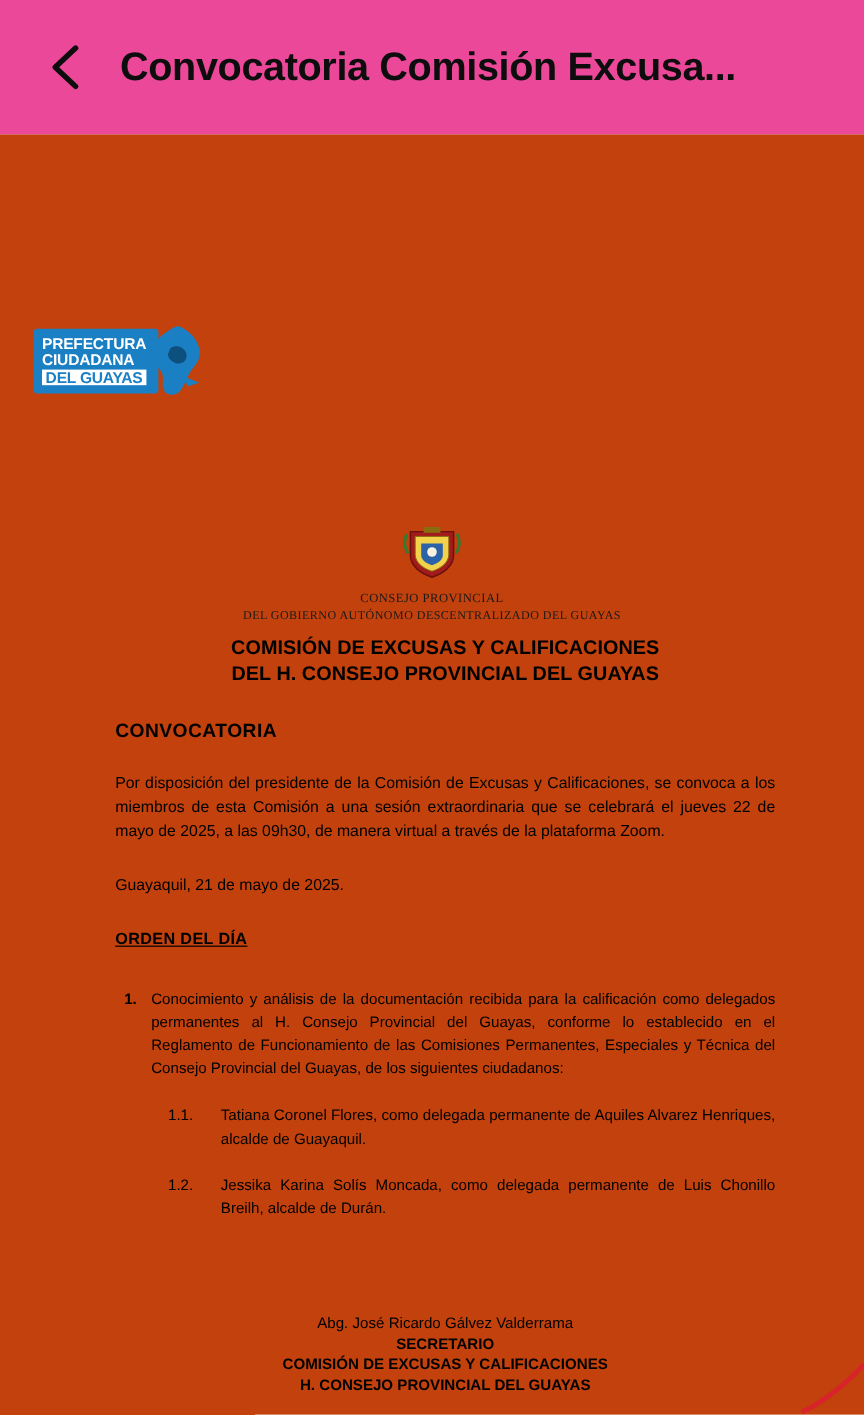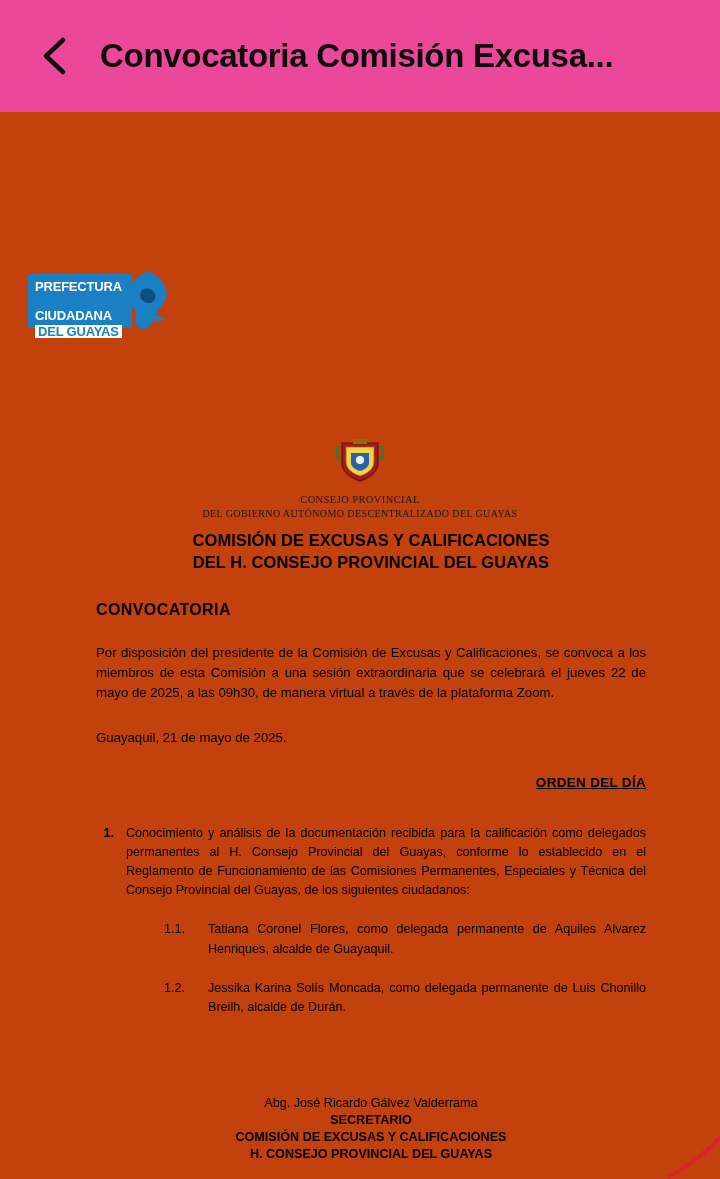--- a/index.html
+++ b/index.html
@@ -71,21 +71,21 @@
     height: 54px;
     background: #1b7fc4;
     border-radius: 3px;
     padding: 6px 7px;
     box-sizing: border-box;
     color: #ffffff;
     font-weight: bold;
     line-height: 1.02;
   }
   .pref-badge .l1 { font-size: 13px; letter-spacing: -0.2px; }
-  .pref-badge .l2 { font-size: 13px; letter-spacing: -0.2px; margin-top: 16px; }
+  .pref-badge .l2 { font-size: 13px; letter-spacing: -0.2px; }
   .pref-badge .l3 {
     display: inline-block;
     margin-top: 1px;
     background: #ffffff;
     color: #1b7fc4;
     font-size: 13px;
     padding: 0 3px;
     letter-spacing: -0.2px;
   }
   .pref-map {
@@ -145,21 +145,21 @@
     font-size: 13.2px;
     line-height: 1.55;
     text-align: justify;
   }
   .place-date {
     margin-top: 26px;
     font-size: 13.2px;
   }
   .agenda-title {
     margin-top: 30px;
-    text-align: right;
+    text-align: left;
     font-size: 13.5px;
     font-weight: bold;
     text-decoration: underline;
     letter-spacing: 0.3px;
   }
   .item {
     margin-top: 34px;
     display: flex;
     align-items: flex-start;
     font-size: 12.6px;
@@ -170,21 +170,21 @@
     width: 30px;
     font-weight: bold;
     text-align: right;
     padding-right: 12px;
     box-sizing: border-box;
   }
   .item .txt { flex: 1 1 auto; text-align: justify; }
 
   .subitem {
     margin-top: 20px;
-    margin-left: 68px;
+    margin-left: 44px;
     display: flex;
     align-items: flex-start;
     font-size: 12.6px;
     line-height: 1.52;
   }
   .subitem .num {
     flex: 0 0 auto;
     width: 44px;
     padding-right: 10px;
     box-sizing: border-box;

